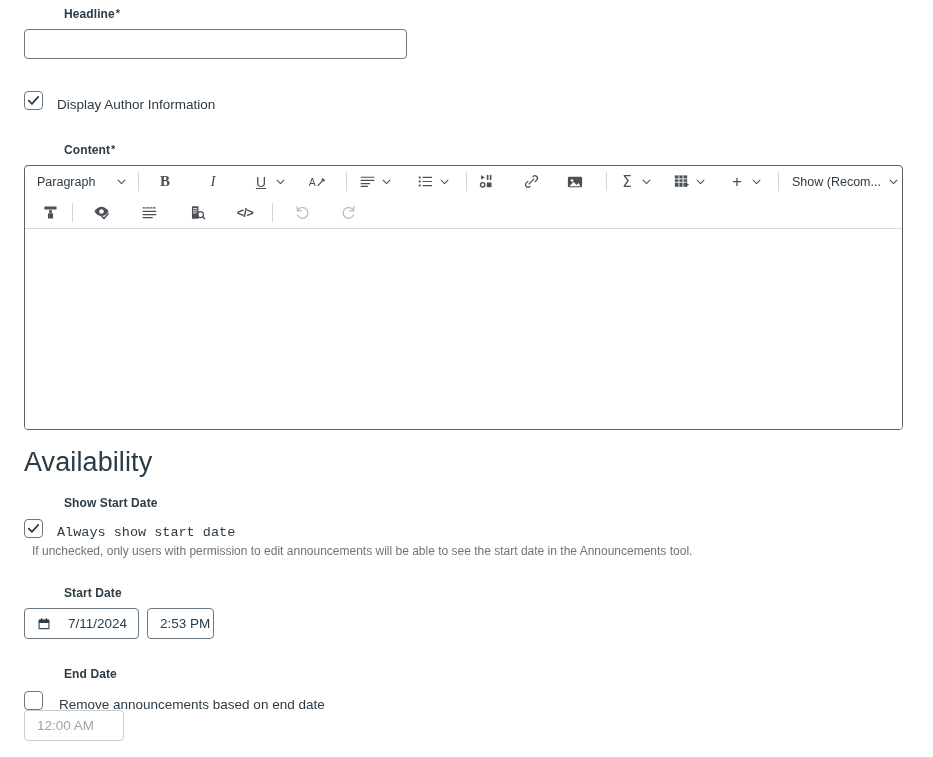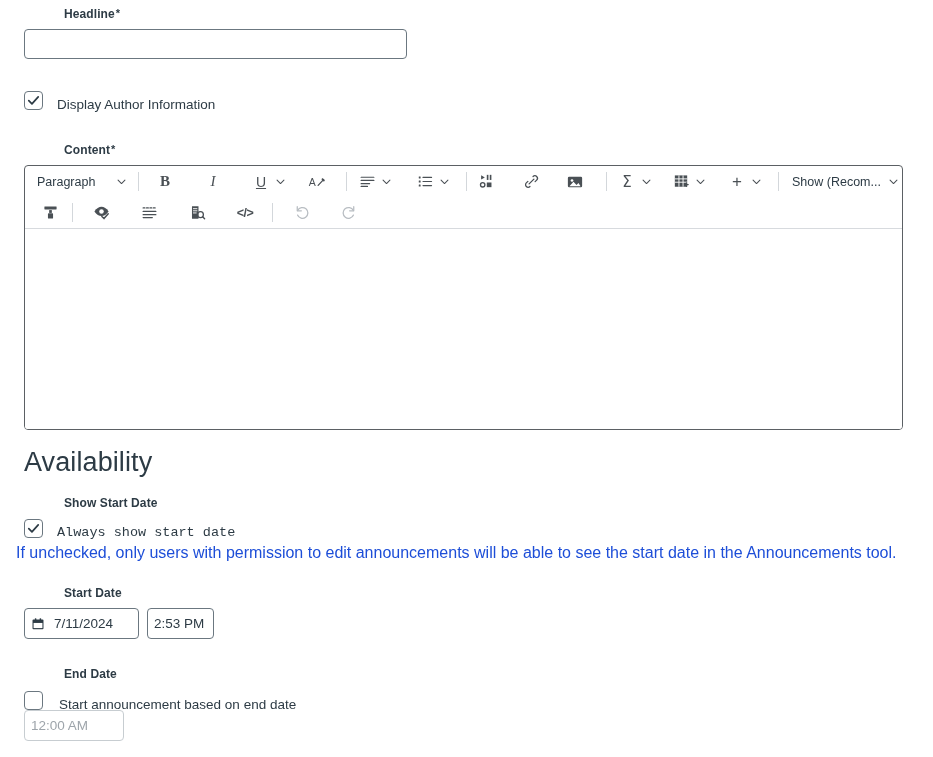--- a/index.html
+++ b/index.html
@@ -164,45 +164,46 @@
     top: 447px;
     font-size: 27px;
     font-weight: normal;
     color: #2d3b45;
     margin: 0;
     letter-spacing: 0.1px;
   }
   .show-start-label { position: absolute; left: 24px; top: 496px; text-align: right; }
   .helper-text {
     position: absolute;
-    left: 16px;
+    left: 32px;
     top: 544px;
-    font-size: 16px;
-    color: #1d4ed8;
+    font-size: 12px;
+    color: #737373;
     white-space: nowrap;
   }
   .start-date-label { position: absolute; left: 24px; top: 586px; }
   .end-date-label   { position: absolute; left: 24px; top: 667px; }
 
   .date-group { position: absolute; display: flex; gap: 8px; }
   #start-date-group { left: 24px; top: 608px; }
   #end-date-group   { left: 24px; top: 710px; }
 
   .date-box {
     height: 31px;
     border: 1px solid #6b7780;
     border-radius: 4px;
     background: #fff;
     display: flex;
     align-items: center;
-    padding: 0 6px;
+    padding: 0 12px;
     box-sizing: border-box;
     font-size: 13.5px;
     color: #2d3b45;
     white-space: nowrap;
+    gap: 8px;
   }
   .date-box .cal-icon { margin-right: 9px; display: inline-flex; color: #2d3b45; }
   .date-box.w-date { width: 115px; }
   .date-box.w-time { width: 67px; justify-content: flex-start; }
   .date-box.disabled { border-color: #c7cdd1; color: #9ea5ab; }
   .date-box.disabled .cal-icon { color: #b4bac0; }
 </style>
 </head>
 <body>
 
@@ -478,21 +479,21 @@
     </div>
     <div class="date-box w-time">
       <span>2:53 PM</span>
     </div>
   </div>
 
   <div class="field-label end-date-label">End Date</div>
 
   <div class="cbox-row" id="remove-ann-row">
     <span class="cbox"></span>
-    <span class="cbox-label">Start announcement based on end date</span>
+    <span class="cbox-label">Remove announcements based on end date</span>
   </div>
 
   <div class="date-group" id="end-date-group">
     <div class="date-box w-time disabled" style="width:100px;">
       <span>12:00 AM</span>
     </div>
   </div>
 
 </div>
 

